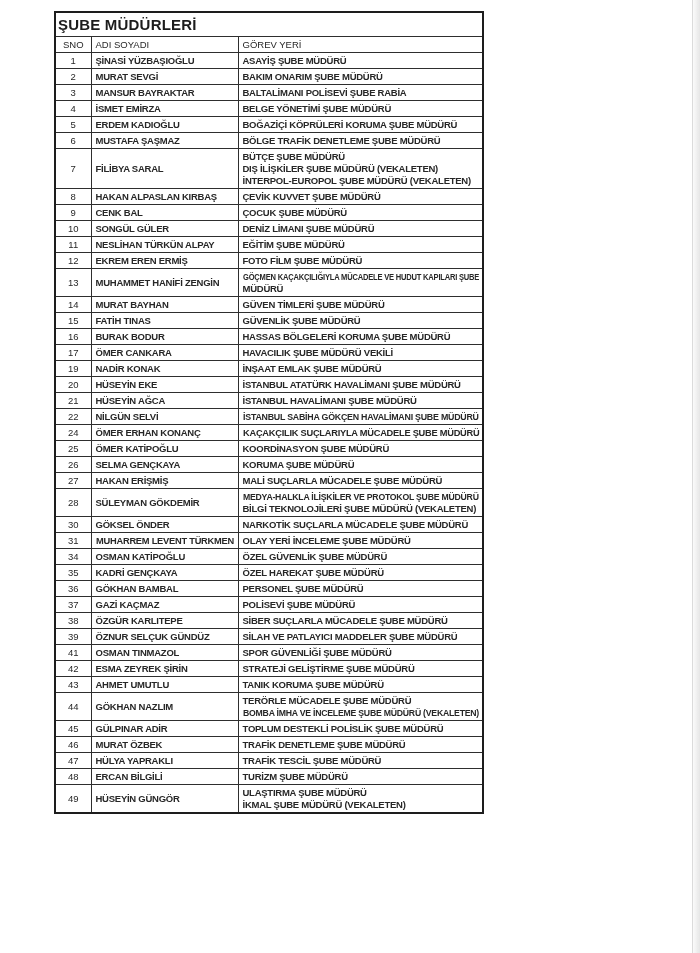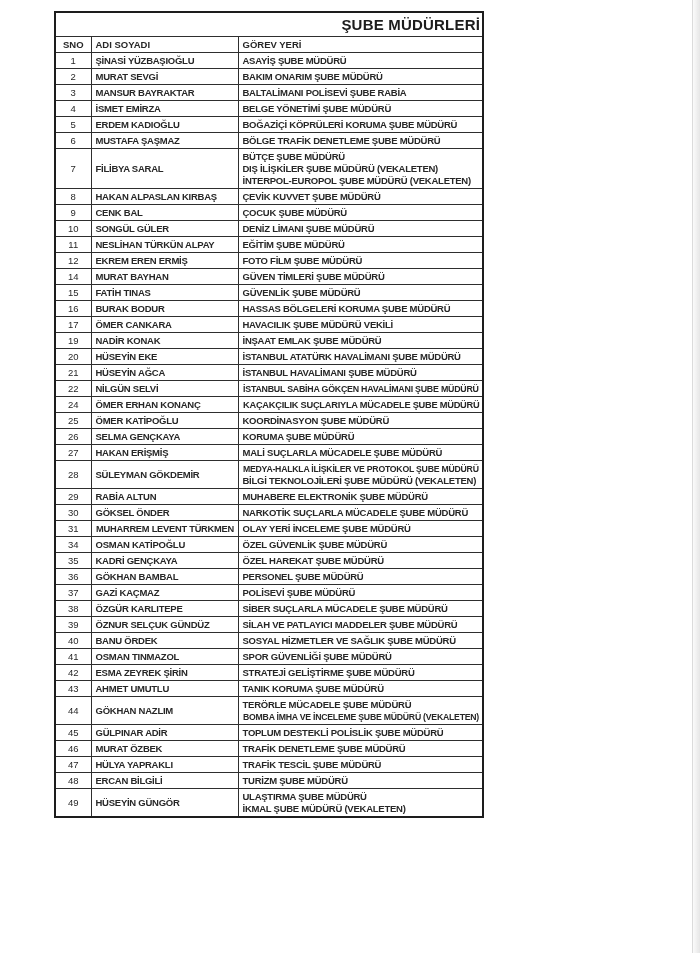--- a/index.html
+++ b/index.html
@@ -35,28 +35,28 @@
     border: 2px solid #1d1d1d;
   }
   .doc-table th, .doc-table td {
     border: 1px solid #2e2e2e;
     overflow: hidden;
     vertical-align: middle;
   }
   th.title-cell {
     font-size: 15px;
     font-weight: 700;
-    text-align: right;
+    text-align: left;
     padding: 3px 2px;
     letter-spacing: 0.2px;
     color: #1c1c1c;
   }
   th.hdr {
     font-size: 9.5px;
-    font-weight: 700;
+    font-weight: 400;
     text-align: left;
     padding: 1.5px 4px;
     line-height: 12px;
     margin-left: 12px;
   }
   th.hdr.sno-col { text-align: center; }
   .doc-table td {
     font-size: 9.5px;
     padding: 1.5px 4px;
   }
@@ -206,20 +206,30 @@
         <tr>
           <td class="sno">12</td>
           <td class="name">
             <div class="line"><span class="fit">EKREM EREN ERMİŞ</span></div>
           </td>
           <td class="duty">
             <div class="line"><span class="fit">FOTO FİLM ŞUBE MÜDÜRÜ</span></div>
           </td>
         </tr>
         <tr>
+          <td class="sno">13</td>
+          <td class="name">
+            <div class="line"><span class="fit">MUHAMMET HANİFİ ZENGİN</span></div>
+          </td>
+          <td class="duty">
+            <div class="line"><span class="fit" style="transform: scaleX(0.794613);">GÖÇMEN KAÇAKÇILIĞIYLA MÜCADELE VE HUDUT KAPILARI ŞUBE</span></div>
+            <div class="line"><span class="fit">MÜDÜRÜ</span></div>
+          </td>
+        </tr>
+        <tr>
           <td class="sno">14</td>
           <td class="name">
             <div class="line"><span class="fit">MURAT BAYHAN</span></div>
           </td>
           <td class="duty">
             <div class="line"><span class="fit">GÜVEN TİMLERİ ŞUBE MÜDÜRÜ</span></div>
           </td>
         </tr>
         <tr>
           <td class="sno">15</td>
@@ -324,29 +334,20 @@
           <td class="sno">28</td>
           <td class="name">
             <div class="line"><span class="fit">SÜLEYMAN GÖKDEMİR</span></div>
           </td>
           <td class="duty">
             <div class="line"><span class="fit" style="transform: scaleX(0.914729);">MEDYA-HALKLA İLİŞKİLER VE PROTOKOL ŞUBE MÜDÜRÜ</span></div>
             <div class="line"><span class="fit">BİLGİ TEKNOLOJİLERİ ŞUBE MÜDÜRÜ (VEKALETEN)</span></div>
           </td>
         </tr>
         <tr>
-          <td class="sno">29</td>
-          <td class="name">
-            <div class="line"><span class="fit">RABİA ALTUN</span></div>
-          </td>
-          <td class="duty">
-            <div class="line"><span class="fit">MUHABERE ELEKTRONİK ŞUBE MÜDÜRÜ</span></div>
-          </td>
-        </tr>
-        <tr>
           <td class="sno">30</td>
           <td class="name">
             <div class="line"><span class="fit">GÖKSEL ÖNDER</span></div>
           </td>
           <td class="duty">
             <div class="line"><span class="fit">NARKOTİK SUÇLARLA MÜCADELE ŞUBE MÜDÜRÜ</span></div>
           </td>
         </tr>
         <tr>
           <td class="sno">31</td>
@@ -402,29 +403,20 @@
             <div class="line"><span class="fit">SİBER SUÇLARLA MÜCADELE ŞUBE MÜDÜRÜ</span></div>
           </td>
         </tr>
         <tr>
           <td class="sno">39</td>
           <td class="name">
             <div class="line"><span class="fit">ÖZNUR SELÇUK GÜNDÜZ</span></div>
           </td>
           <td class="duty">
             <div class="line"><span class="fit">SİLAH VE PATLAYICI MADDELER ŞUBE MÜDÜRÜ</span></div>
-          </td>
-        </tr>
-        <tr>
-          <td class="sno">40</td>
-          <td class="name">
-            <div class="line"><span class="fit">BANU ÖRDEK</span></div>
-          </td>
-          <td class="duty">
-            <div class="line"><span class="fit">SOSYAL HİZMETLER VE SAĞLIK ŞUBE MÜDÜRÜ</span></div>
           </td>
         </tr>
         <tr>
           <td class="sno">41</td>
           <td class="name">
             <div class="line"><span class="fit">OSMAN TINMAZOL</span></div>
           </td>
           <td class="duty">
             <div class="line"><span class="fit">SPOR GÜVENLİĞİ ŞUBE MÜDÜRÜ</span></div>
           </td>

